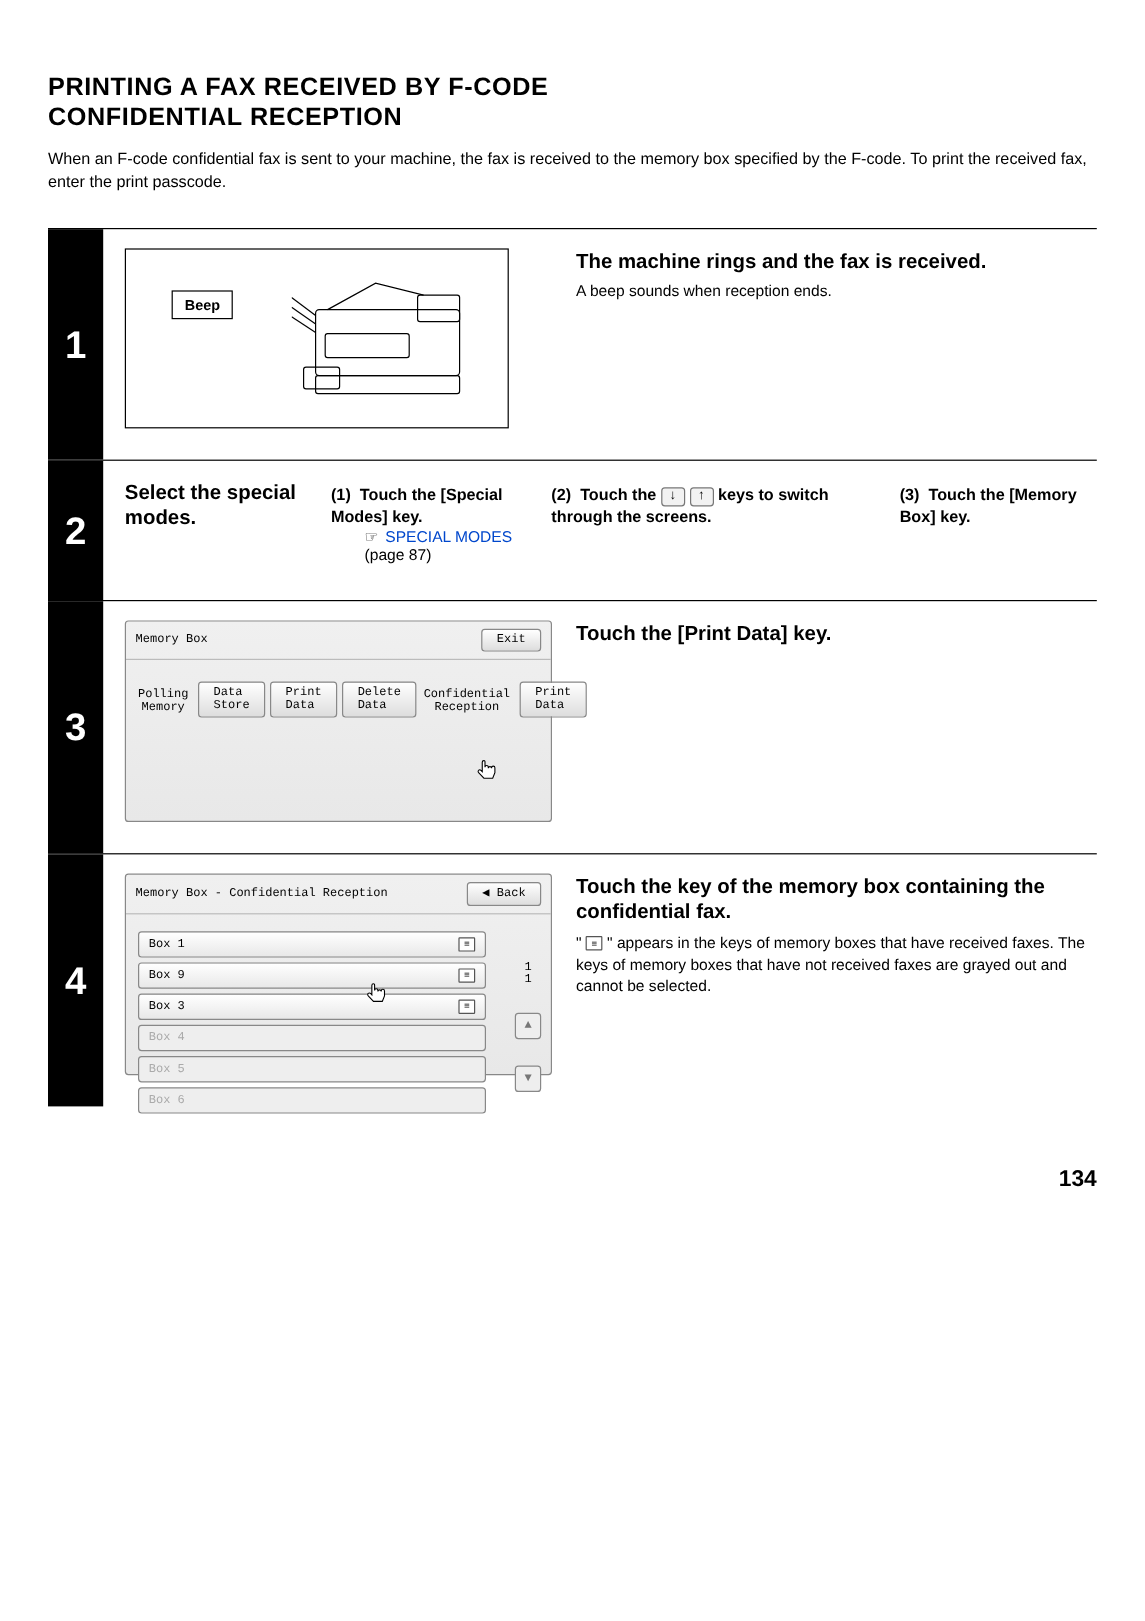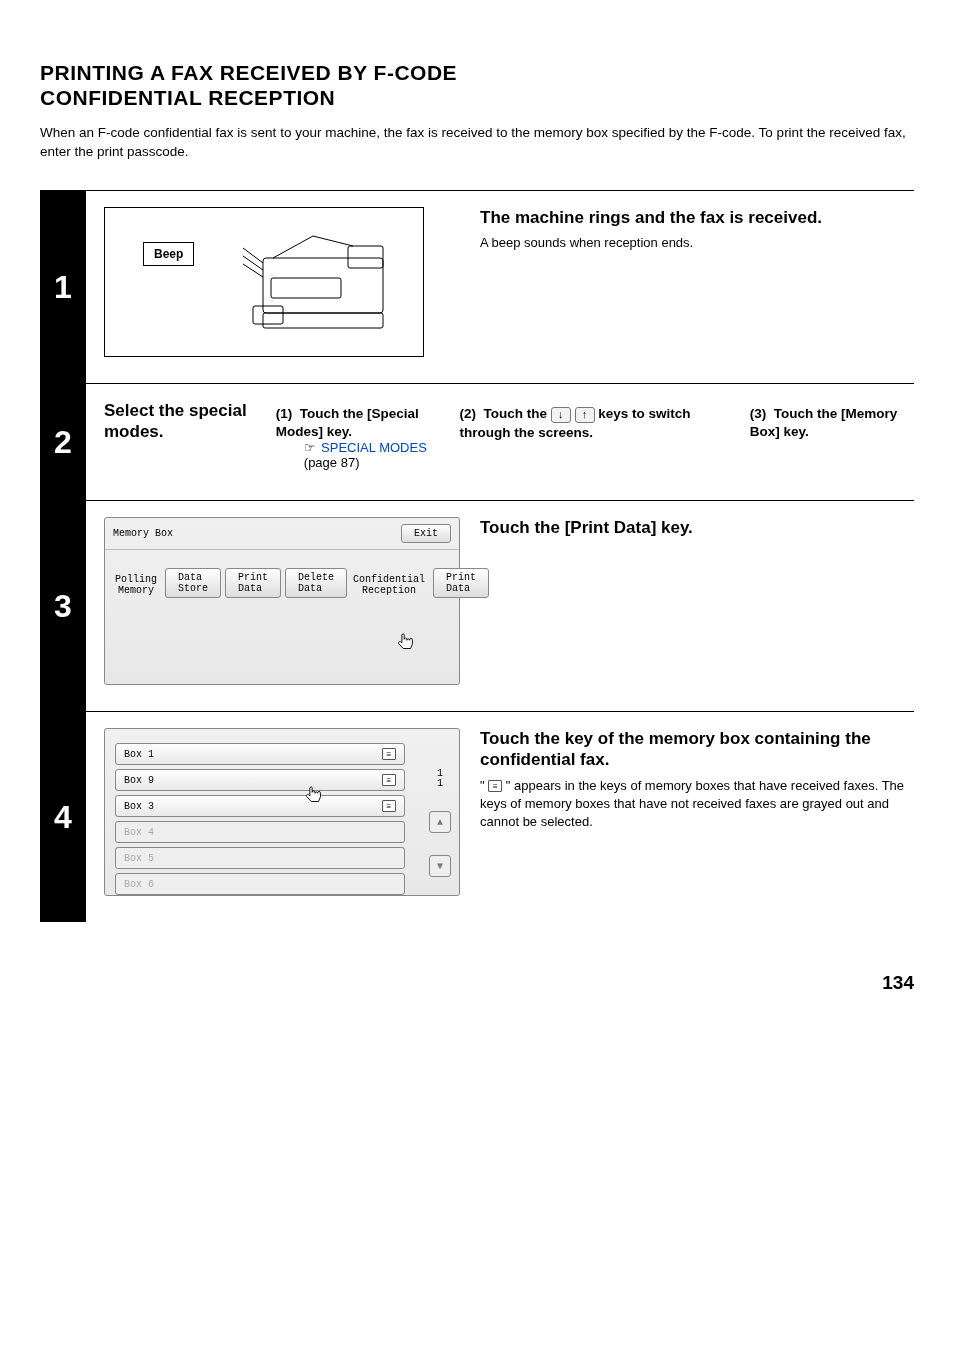--- a/index.html
+++ b/index.html
@@ -245,20 +245,27 @@
       <div class="step-title">Touch the [Print Data] key.</div>
     </div>
   </div>
 </div>
 
 <div class="step">
   <div class="step-num">4</div>
   <div class="step-body">
     <div class="step-left">
       <div class="panel">
+        <div class="panel-header">
+          <span>Memory Box - Confidential Reception</span>
+          <span class="panel-btn">
+            <span>◀</span>
+            <span>Back</span>
+          </span>
+        </div>
         <div class="panel-body">
           <div class="p4-grid-wrap">
             <div class="p4-grid">
               <div class="box-btn">
                   <span>Box 1</span>
                   <span class="received-icon">≡</span>
                 </div>
               <div class="box-btn">
                   <span>Box 9</span>
                   <span class="received-icon">≡</span>

